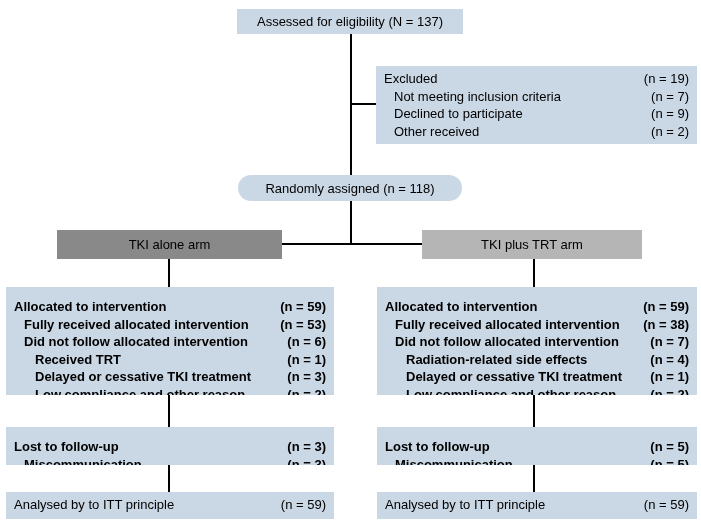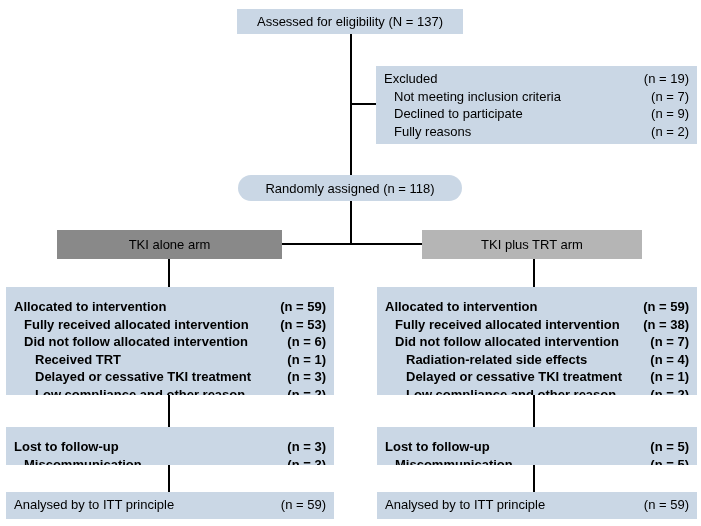--- a/index.html
+++ b/index.html
@@ -58,21 +58,21 @@
       </div>
       <div class="row ind1">
         <span class="lbl">Not meeting inclusion criteria</span>
         <span class="val">(n = 7)</span>
       </div>
       <div class="row ind1">
         <span class="lbl">Declined to participate</span>
         <span class="val">(n = 9)</span>
       </div>
       <div class="row ind1">
-        <span class="lbl">Fully reasons</span>
+        <span class="lbl">Other received</span>
         <span class="val">(n = 2)</span>
       </div>
     </div>
   </div>
 
   <div class="box center-box" style="left:238px;top:175px;width:224px;height:26px;border-radius:13px;">
     <span>Randomly assigned (n = 118)</span>
   </div>
 
   <div class="arm left" style="left:57px;top:230px;width:225px;height:29px;">

